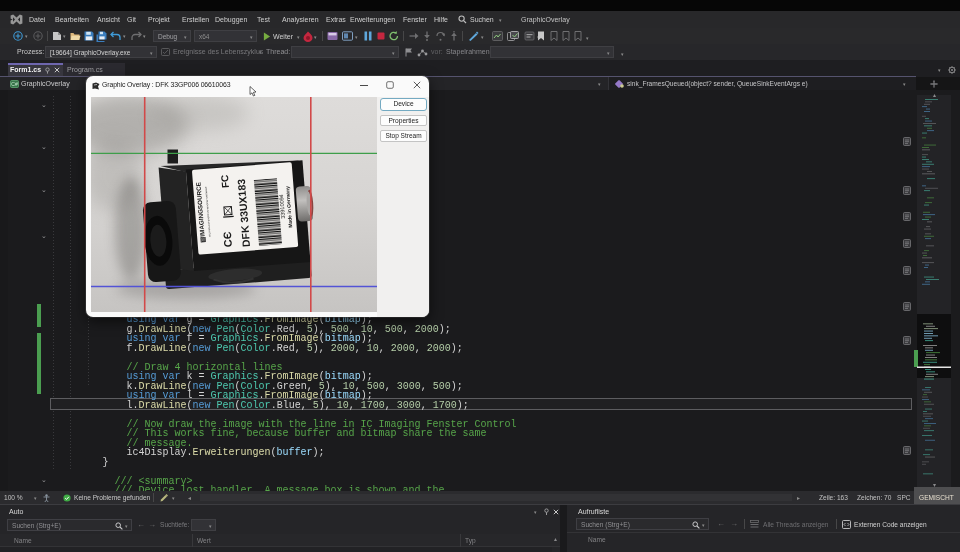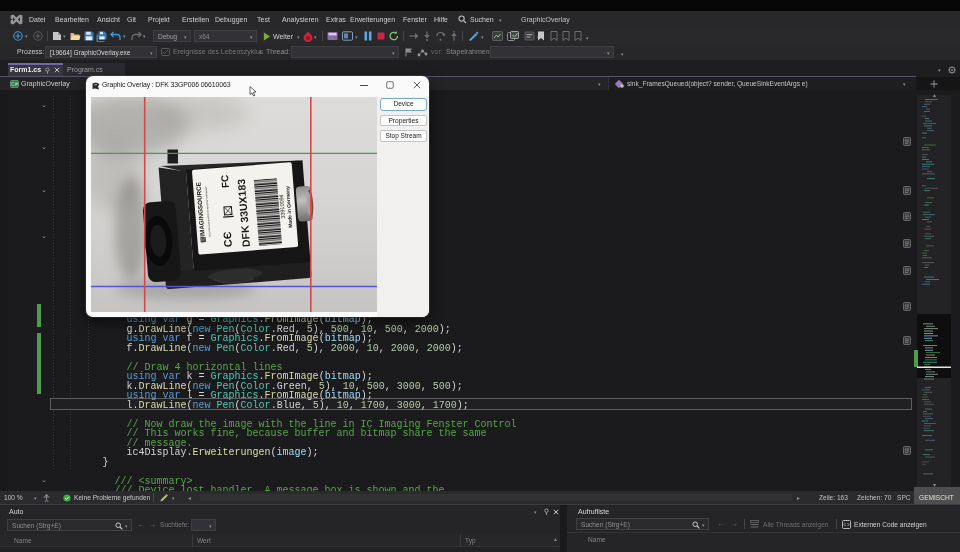--- a/index.html
+++ b/index.html
@@ -303,21 +303,21 @@
 
             <span class="c">// Draw 4 horizontal lines</span>
             <span class="k">using</span> <span class="k">var</span> k = <span class="t">Graphics</span>.<span class="m">FromImage</span>(<span class="v">bitmap</span>);
             k.<span class="m">DrawLine</span>(<span class="k">new</span> <span class="t">Pen</span>(<span class="t">Color</span>.Green, <span class="n">5</span>), <span class="n">10</span>, <span class="n">500</span>, <span class="n">3000</span>, <span class="n">500</span>);
             <span class="k">using</span> <span class="k">var</span> l = <span class="t">Graphics</span>.<span class="m">FromImage</span>(<span class="v">bitmap</span>);
             l.<span class="m">DrawLine</span>(<span class="k">new</span> <span class="t">Pen</span>(<span class="t">Color</span>.Blue, <span class="n">5</span>), <span class="n">10</span>, <span class="n">1700</span>, <span class="n">3000</span>, <span class="n">1700</span>);
 
             <span class="c">// Now draw the image with the line in IC Imaging Fenster Control</span>
             <span class="c">// This works fine, because buffer and bitmap share the same</span>
             <span class="c">// message.</span>
-            ic4Display.<span class="m">Erweiterungen</span>(<span class="v">image</span>);
+            ic4Display.<span class="m">Erweiterungen</span>(<span class="v">buffer</span>);
         }
 
           <span class="c">/// &lt;summary&gt;</span>
           <span class="c">/// Device lost handler. A message box is shown and the</span></pre>
 
   <svg class="abs" style="left:903px;top:47px;" width="8" height="9" viewBox="0 0 8 9">
       <rect x="0.5" y="0.5" width="7" height="8" rx="1" fill="#3a3a3d" stroke="#77777a" stroke-width="0.8"></rect>
       <path d="M2 3h4M2 4.7h4M2 6.4h3" stroke="#9a9a9d" stroke-width="0.6"></path>
     </svg>
     <svg class="abs" style="left:903px;top:96px;" width="8" height="9" viewBox="0 0 8 9">

